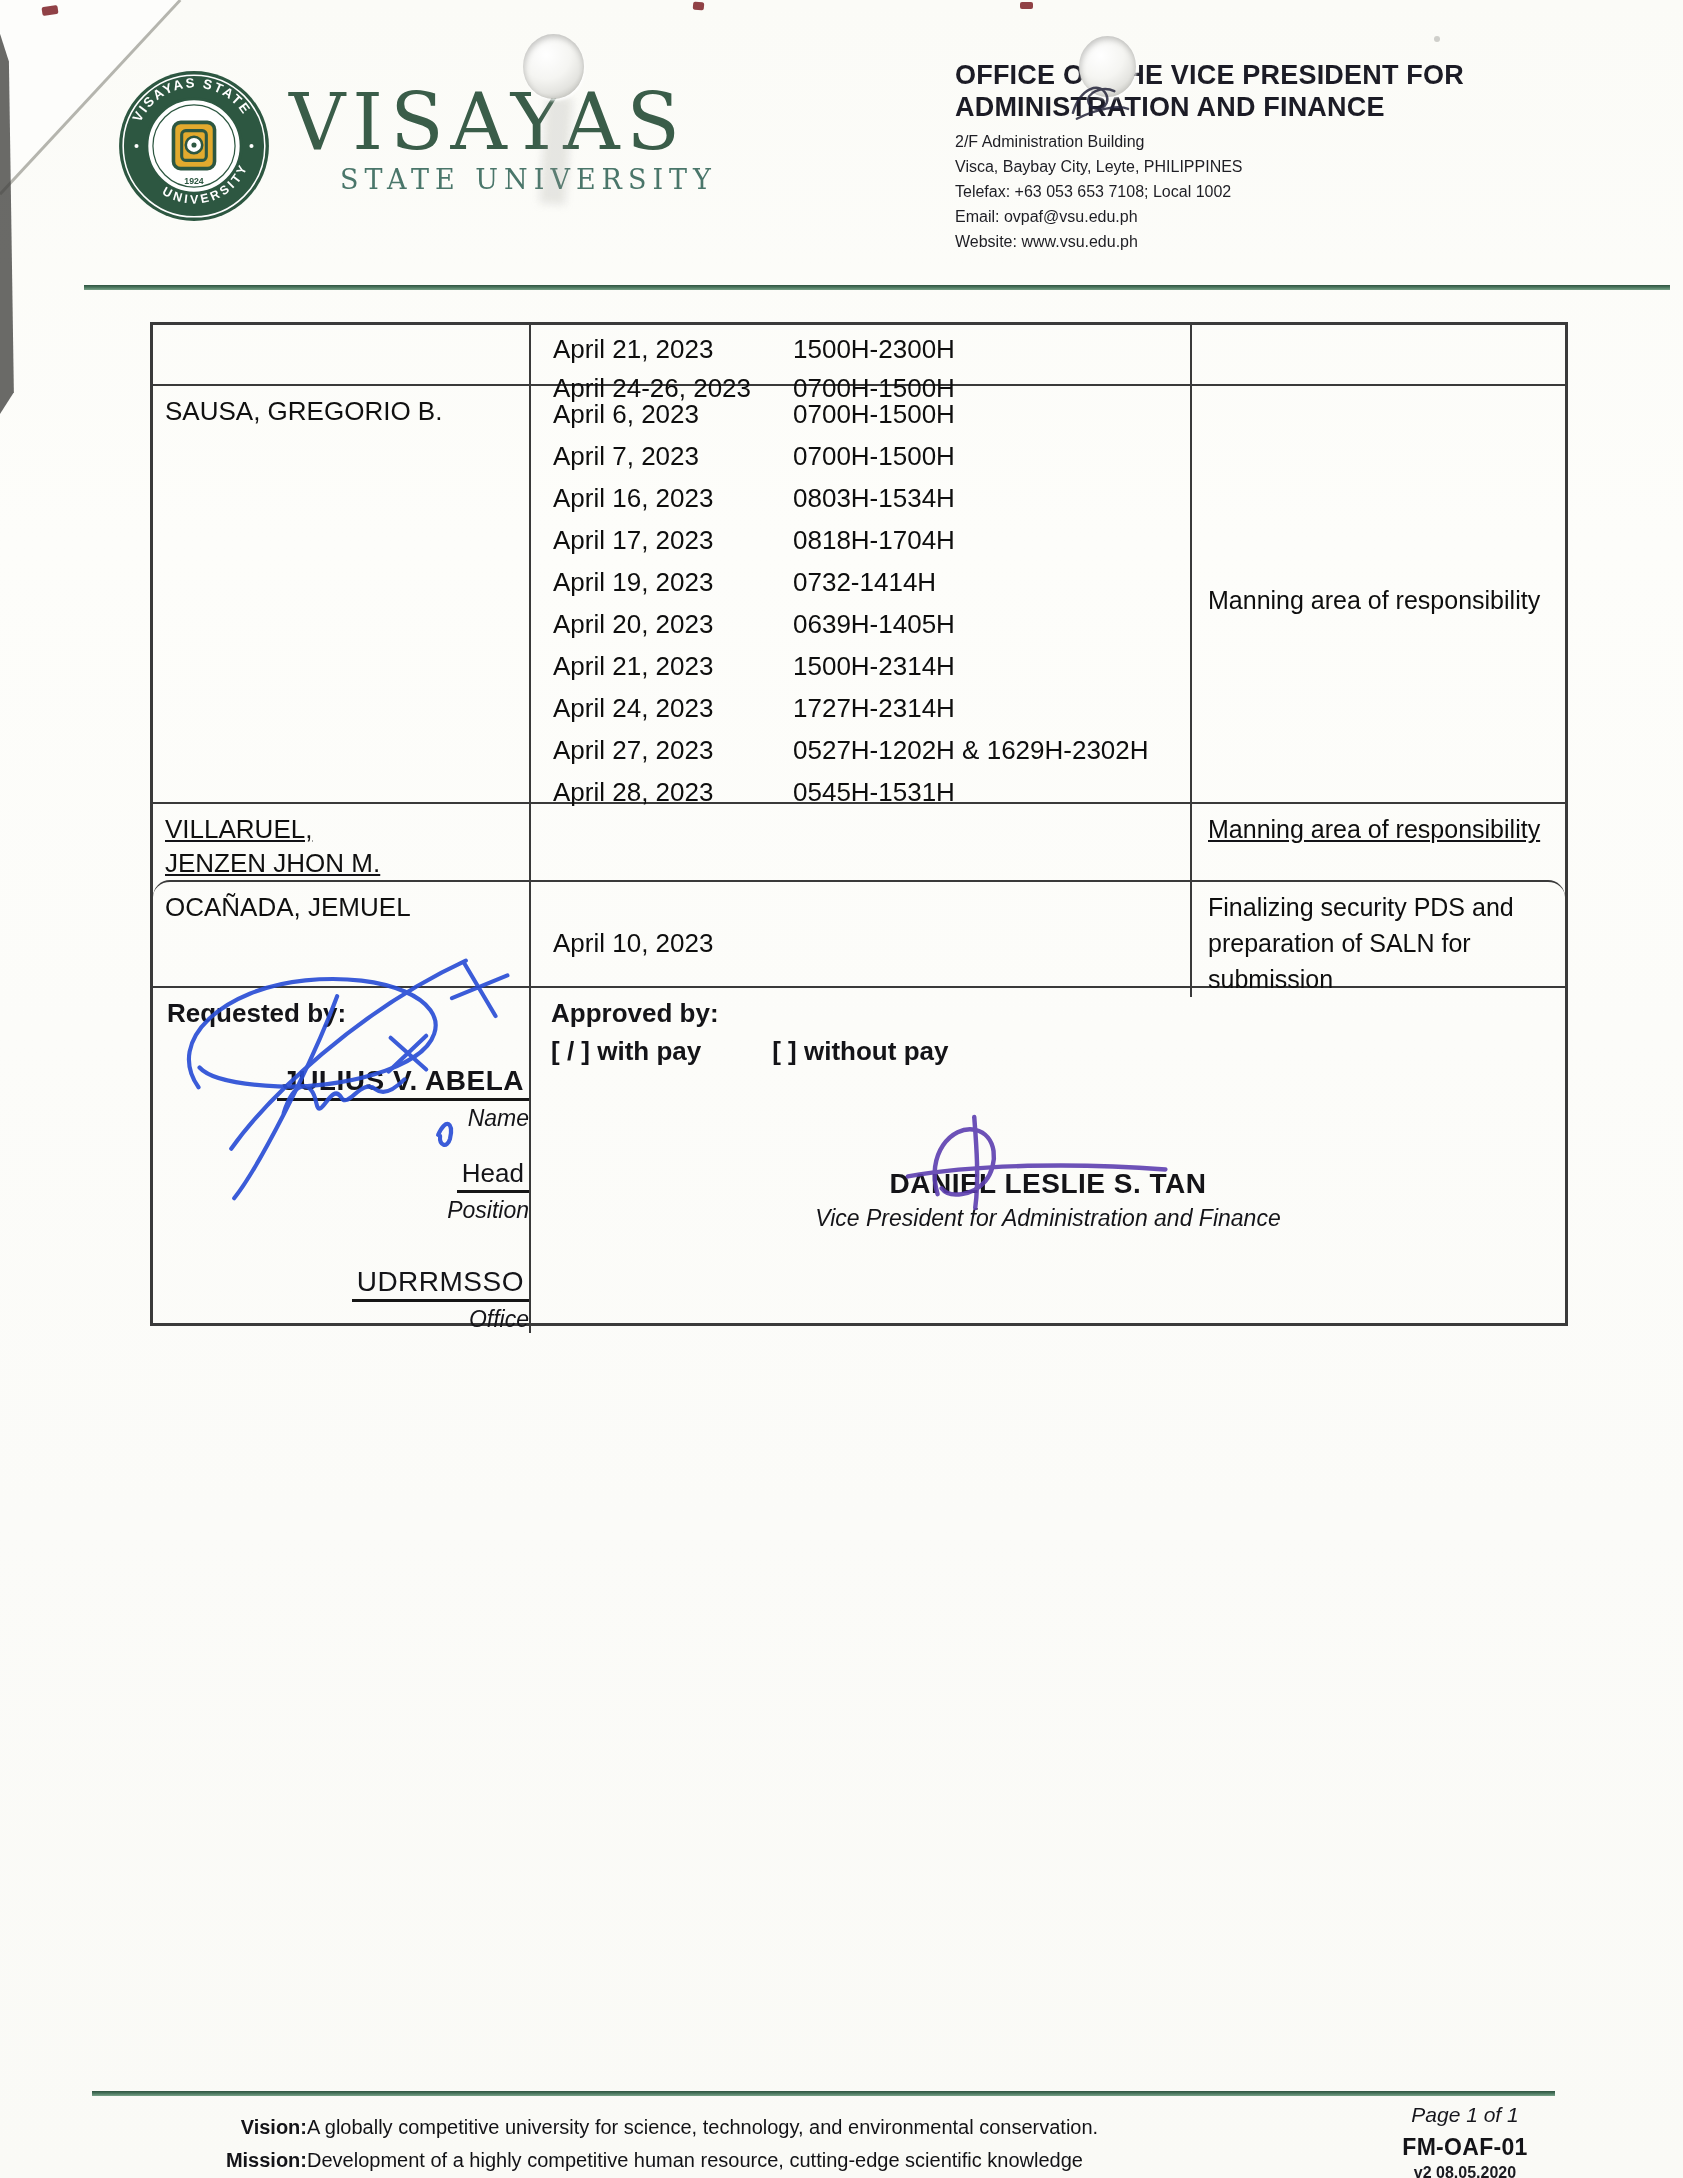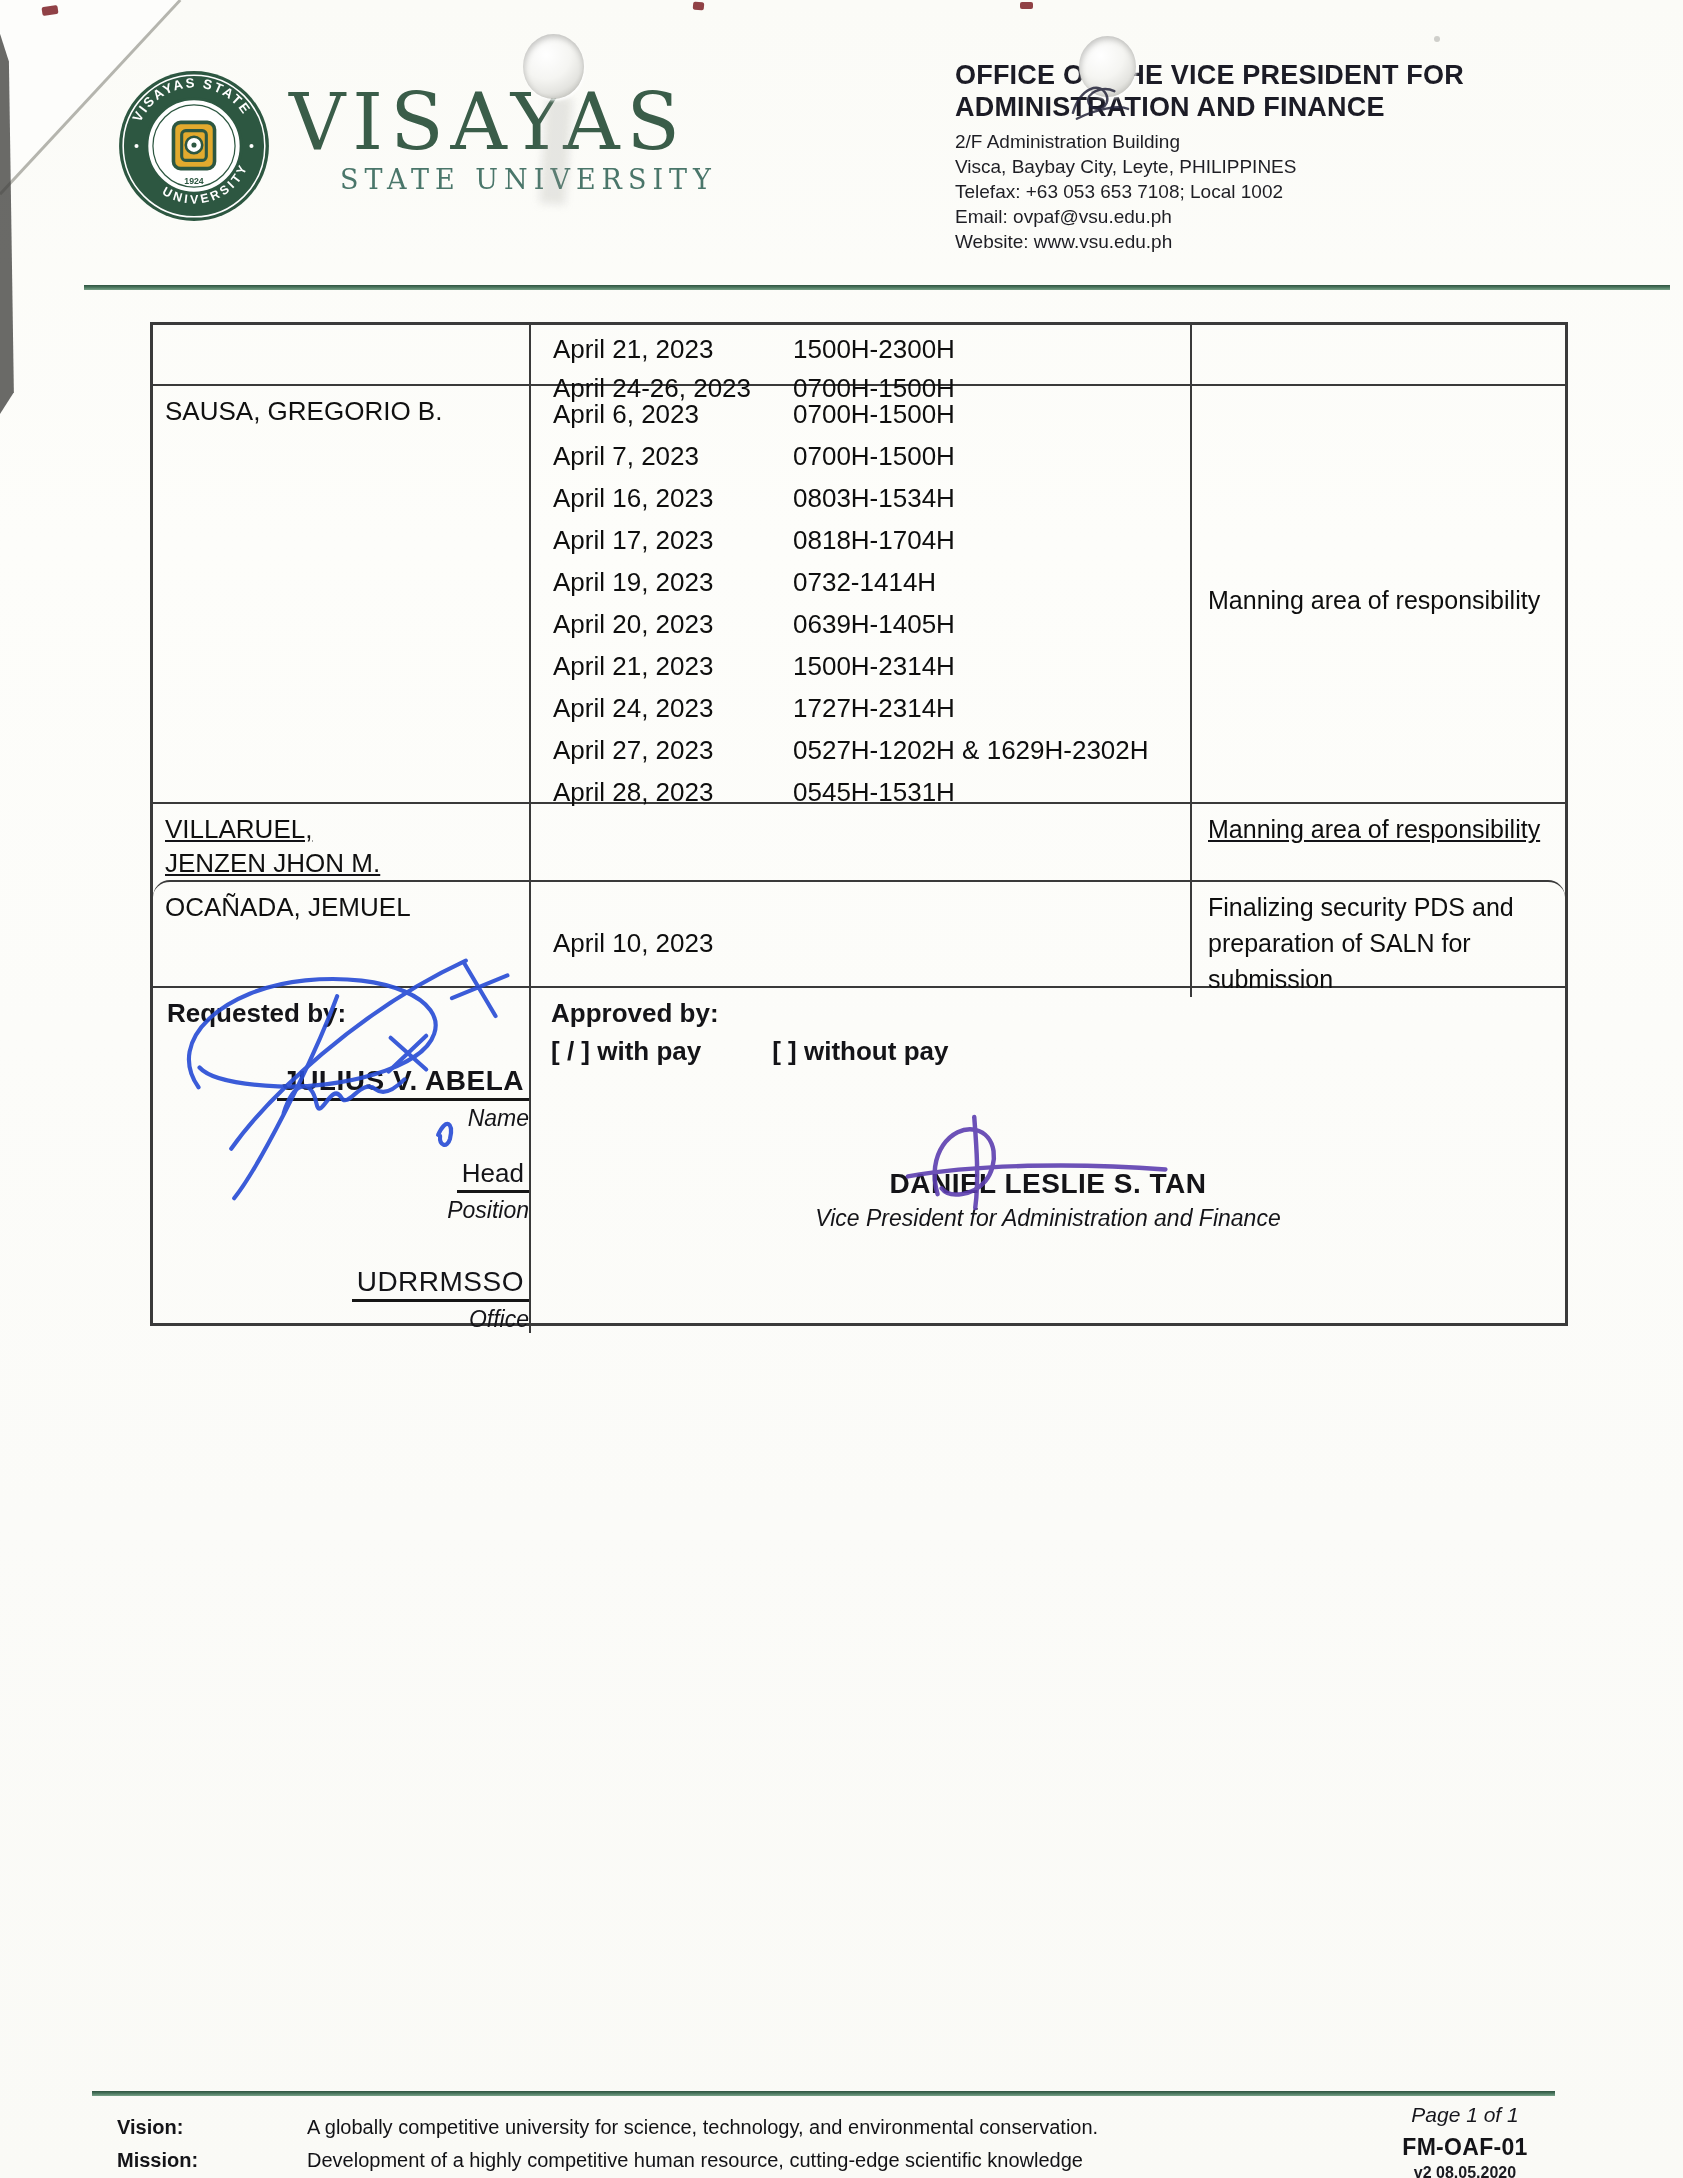--- a/index.html
+++ b/index.html
@@ -24,21 +24,21 @@
   .speck{position:absolute;left:1434px;top:36px;width:6px;height:6px;border-radius:50%;background:#9a9a94;opacity:.45;z-index:45;}
   .squiggle{position:absolute;left:1067px;top:75px;z-index:51;}
   
   .seal{position:absolute;left:117px;top:69px;width:154px;height:154px;z-index:5;}
   .wordmark{position:absolute;left:289px;top:77px;width:455px;z-index:4;}
   .wm-main{font-family:"DejaVu Serif", serif;font-size:78px;line-height:91px;letter-spacing:7px;
     color:#3a5d49;font-weight:400;}
   .wm-sub{font-family:"DejaVu Serif", serif;font-size:27px;letter-spacing:6px;color:#4a766a;margin:-4px 0 0 51px;}
   .office-block{position:absolute;left:955px;top:59px;width:614px;z-index:4;}
   .office-title{font-size:27px;font-weight:bold;line-height:32px;color:#1c1c26;letter-spacing:0.2px;}
-  .office-addr{font-size:19px;line-height:25px;color:#1e1e24;margin-top:6px;font-weight:500;}
+  .office-addr{font-size:16px;line-height:25px;color:#1e1e24;margin-top:6px;font-weight:500;}
   .rule{position:absolute;height:5px;z-index:3;
     background:linear-gradient(180deg,#2f5340 0%, #48745c 45%, #7aa389 100%);}
   .rule-top{left:84px;top:285px;width:1586px;}
   .rule-bottom{left:92px;top:2091px;width:1463px;}
   
   .sched-table{position:absolute;left:150px;top:322px;width:1412px;border:3px solid #3a3a3a;z-index:10;
     background:transparent;}
   .t-row{display:grid;grid-template-columns:376px 661px 1fr;border-top:2px solid #3a3a3a;}
   .t-row:first-child{border-top:none;}
   .t-row .c{border-left:2px solid #3a3a3a;position:relative;}
@@ -72,21 +72,21 @@
   .pay-line .gap{display:inline-block;width:71px;}
   .approver{position:absolute;left:0;right:0;top:180px;text-align:center;}
   .appr-name{font-weight:bold;font-size:28px;letter-spacing:0.5px;}
   .appr-pos{font-style:italic;font-size:23px;margin-top:5px;}
   .sig-svg{position:absolute;z-index:30;}
   .sig-blue{left:137px;top:919px;}
   .sig-purple{left:896px;top:1109px;}
   
   .footer-vm{position:absolute;left:117px;top:2111px;width:1247px;z-index:4;}
   .vm-row{display:flex;font-size:20px;line-height:33px;}
-  .vm-label{font-weight:bold;width:190px;flex:none;}
+  .vm-label{font-weight:bold;width:190px;flex:none;text-align:right;}
   .vm-text{color:#121216;}
   .form-block{position:absolute;left:1346px;top:2103px;width:238px;text-align:center;z-index:4;}
   .pageno{font-style:italic;font-size:21px;color:#16161c;}
   .formcode{font-weight:bold;font-size:23px;margin-top:7px;letter-spacing:0.3px;}
   .formver{font-size:16px;font-weight:bold;margin-top:3px;color:#1a1a20;}
 </style>
 </head>
 <body>
 
 <div class="page">

